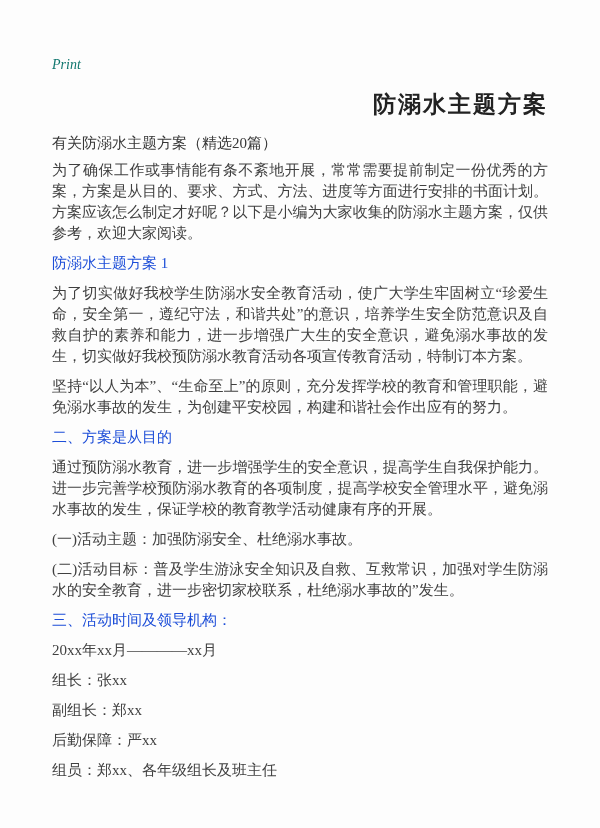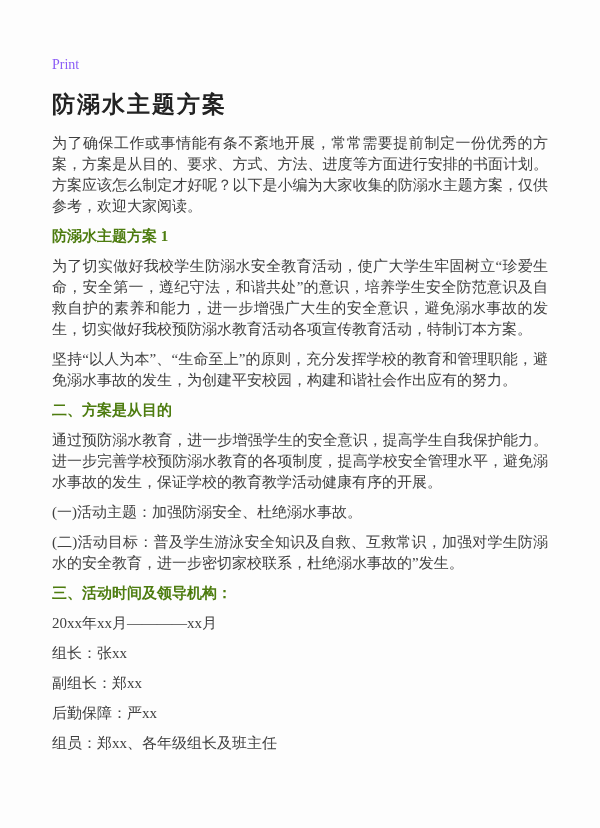--- a/index.html
+++ b/index.html
@@ -14,31 +14,32 @@
   .page {
     box-sizing: border-box;
     width: 600px;
     height: 828px;
     padding: 45px 52px 20px 52px;
     background: #fdfdfd;
   }
   .print-link {
     font-family: "Liberation Serif", serif;
     font-size: 14px;
-    color: #8b5cf6;
+    color: #0f766e;
     line-height: 16px;
     margin: 12px 0 19px 0;
     display: inline-block;
     text-decoration: none;
+    font-style: italic;
   }
   .doc-title {
     font-size: 23px;
     font-weight: 700;
     color: #222222;
-    text-align: left;
+    text-align: right;
     letter-spacing: 2px;
     line-height: 25px;
     margin: 0 0 16px 0;
   }
   .doc-subtitle {
     font-size: 15px;
     line-height: 21px;
     margin: 0 0 6px 0;
     color: #363636;
   }
@@ -46,33 +47,34 @@
     font-size: 15px;
     line-height: 21px;
     margin: 0 0 9px 0;
     text-align: justify;
     color: #404040;
   }
   .h {
     font-size: 15px;
     line-height: 21px;
     margin: 0 0 9px 0;
-    font-weight: 700;
-    color: #4d7c0f;
+    font-weight: 400;
+    color: #1d4ed8;
   }
 </style>
 </head>
 <body>
 
 <div class="page">
 
   <a href="#" class="print-link">Print</a>
 
   <h1 class="doc-title">防溺水主题方案</h1>
 
+  <div class="doc-subtitle">有关防溺水主题方案（精选20篇）</div>
 
   <p class="para">为了确保工作或事情能有条不紊地开展，常常需要提前制定一份优秀的方案，方案是从目的、要求、方式、方法、进度等方面进行安排的书面计划。方案应该怎么制定才好呢？以下是小编为大家收集的防溺水主题方案，仅供参考，欢迎大家阅读。</p>
 
   <h2 class="h">防溺水主题方案 1</h2>
 
   <p class="para">为了切实做好我校学生防溺水安全教育活动，使广大学生牢固树立“珍爱生命，安全第一，遵纪守法，和谐共处”的意识，培养学生安全防范意识及自救自护的素养和能力，进一步增强广大生的安全意识，避免溺水事故的发生，切实做好我校预防溺水教育活动各项宣传教育活动，特制订本方案。</p>
 
 
   <p class="para">坚持“以人为本”、“生命至上”的原则，充分发挥学校的教育和管理职能，避免溺水事故的发生，为创建平安校园，构建和谐社会作出应有的努力。</p>
 

